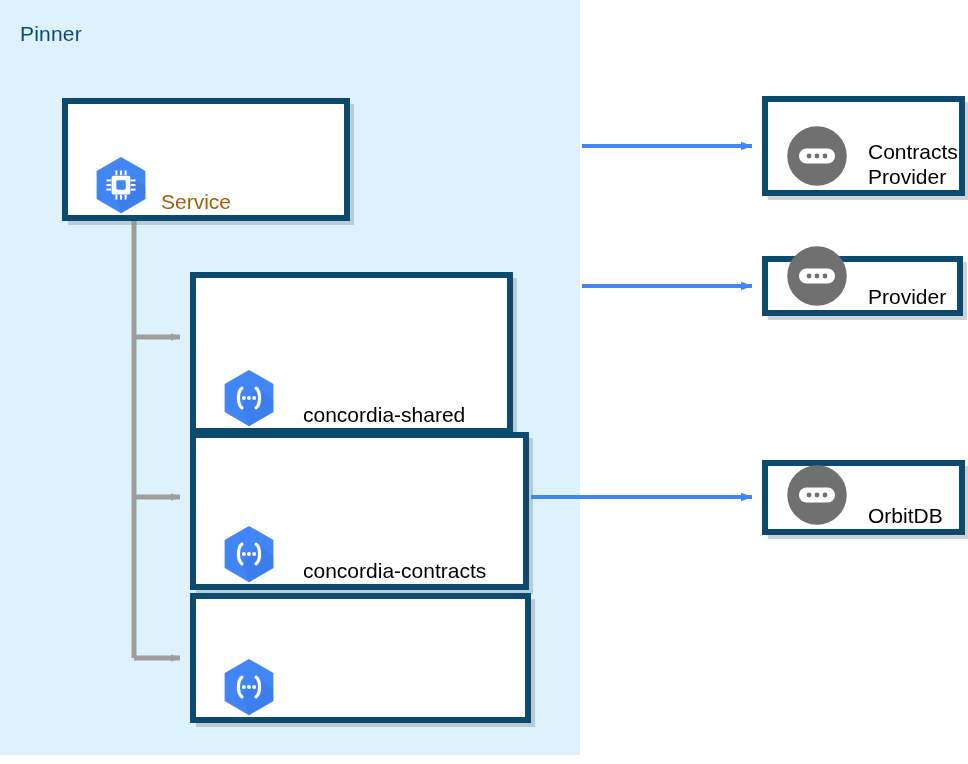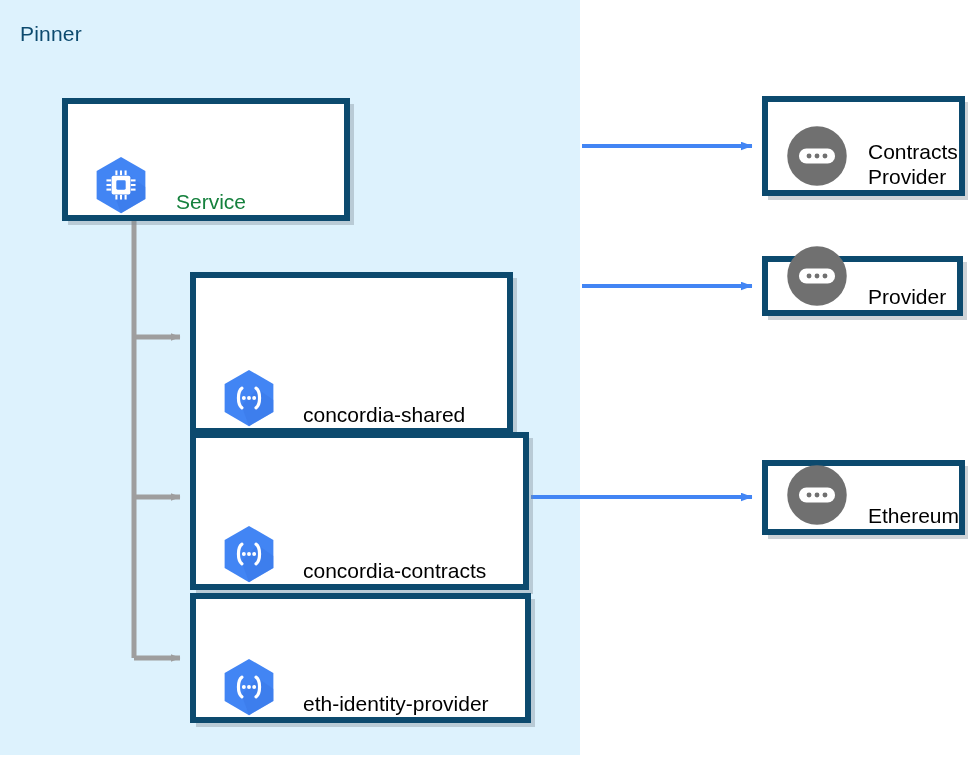--- a/index.html
+++ b/index.html
@@ -58,22 +58,22 @@
 
   
   #node-service {
     left: 62px;
     top: 98px;
     width: 288px;
     height: 123px;
   }
   #node-service .node-icon { margin-left: 23px; }
   #node-service .node-label {
-    color: #15803d;
-    margin-left: 25px;
+    color: #a16207;
+    margin-left: 10px;
   }
 
   
   .lib-node .node-icon { margin-left: 23px; }
   .lib-node .node-label { margin-left: 24px; }
 
   #node-shared      { left: 190px; top: 272px; width: 323px; height: 162px; }
   #node-contracts   { left: 190px; top: 432px; width: 339px; height: 158px; }
   #node-ethidentity { left: 190px; top: 593px; width: 341px; height: 130px; }
 
@@ -214,21 +214,20 @@
           <path d="M24.5 21.5 C19.5 25 19.5 39 24.5 42.5"></path>
           <path d="M39.5 21.5 C44.5 25 44.5 39 39.5 42.5"></path>
         </g>
         <g fill="#ffffff">
           <circle cx="26.5" cy="32" r="2.1"></circle>
           <circle cx="32" cy="32" r="2.1"></circle>
           <circle cx="37.5" cy="32" r="2.1"></circle>
         </g>
       </svg>
     </span>
-    <span class="node-label">eth-identity-provider</span>
   </div>
 
   <div class="node ext-node" id="node-contracts-provider">
     <span class="node-icon">
       <svg class="ext-icon" viewBox="0 0 64 64">
         <circle cx="32" cy="32" r="28" fill="#707070"></circle>
         <rect x="15" y="25" width="34" height="14" rx="7" fill="#ffffff"></rect>
         <g fill="#707070">
           <circle cx="24.5" cy="32" r="2.3"></circle>
           <circle cx="32" cy="32" r="2.3"></circle>
@@ -260,16 +259,16 @@
       <svg class="ext-icon" viewBox="0 0 64 64">
         <circle cx="32" cy="32" r="28" fill="#707070"></circle>
         <rect x="15" y="25" width="34" height="14" rx="7" fill="#ffffff"></rect>
         <g fill="#707070">
           <circle cx="24.5" cy="32" r="2.3"></circle>
           <circle cx="32" cy="32" r="2.3"></circle>
           <circle cx="39.5" cy="32" r="2.3"></circle>
         </g>
       </svg>
     </span>
-    <span class="node-label">Ethereum</span>
+    <span class="node-label">OrbitDB</span>
   </div>
 
 </div>
 
 </body></html>

